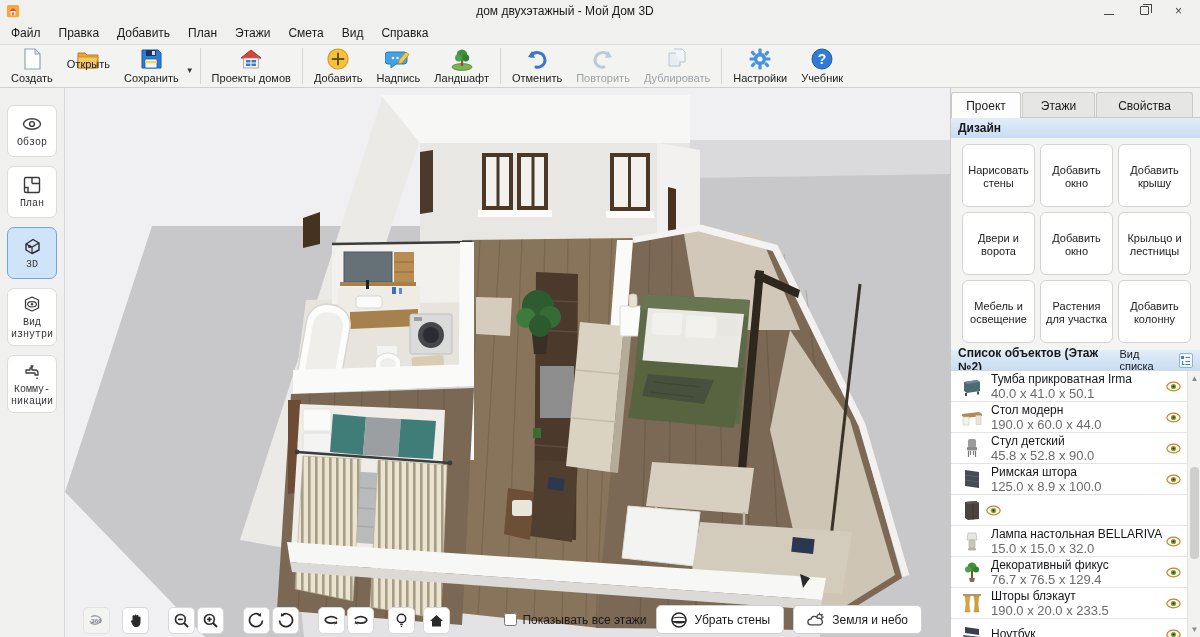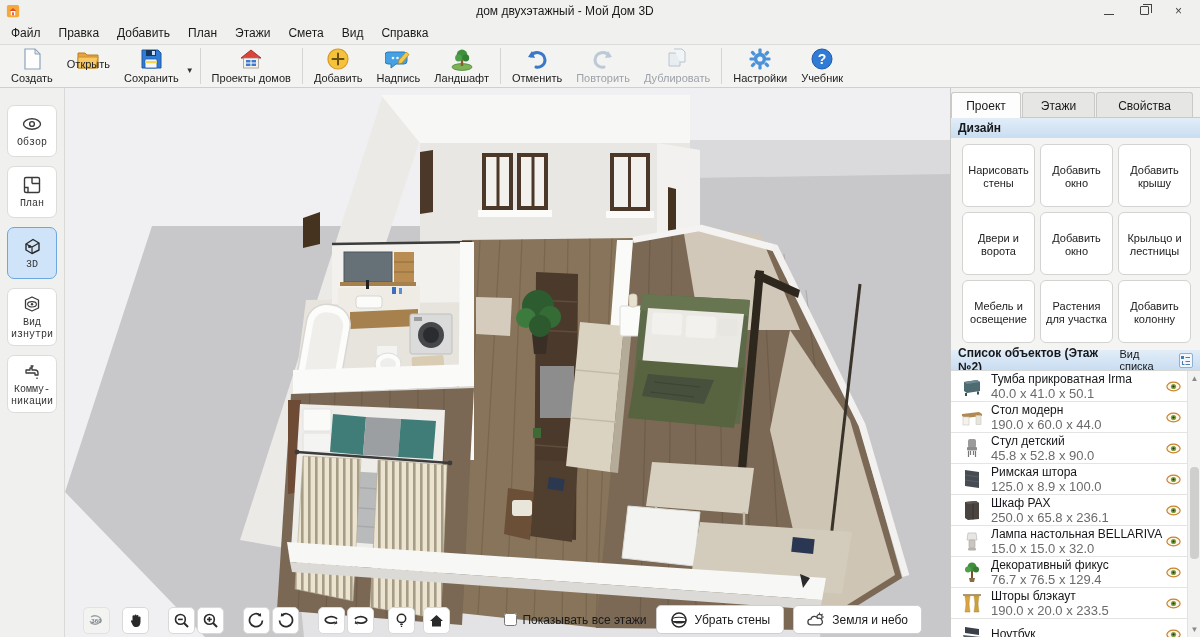--- a/index.html
+++ b/index.html
@@ -750,24 +750,20 @@
             </div>
 
             <div class="obj-row">
               <span class="thumb">
                   <svg viewBox="0 0 22 22">
                 <polygon points="4,3 15,2 18,4 18,20 7,21 4,19" fill="#4a4441"></polygon>
                 <polygon points="4,3 15,2 18,4 7,5" fill="#5d5652"></polygon>
                 <line x1="12" y1="4.5" x2="12" y2="20.5" stroke="#332e2b" stroke-width=".8"></line>
               </svg>
                 </span>
-              <span class="obj-text">
-                <div class="obj-name">Шкаф PAX</div>
-                <div class="obj-dims">250.0 x 65.8 x 236.1</div>
-              </span>
               <span class="obj-eye">
                   <svg width="15" height="11" viewBox="0 0 15 11">
                 <ellipse cx="7.5" cy="5.5" rx="6.6" ry="4.4" fill="#fdf6e8" stroke="#c8822e" stroke-width="1.2"></ellipse>
                 <circle cx="7.5" cy="5.5" r="2.6" fill="#76a23c"></circle>
                     <circle cx="7.5" cy="5.5" r="1.1" fill="#2b2b2b"></circle>
               </svg>
                 </span>
             </div>
 
             <div class="obj-row">

